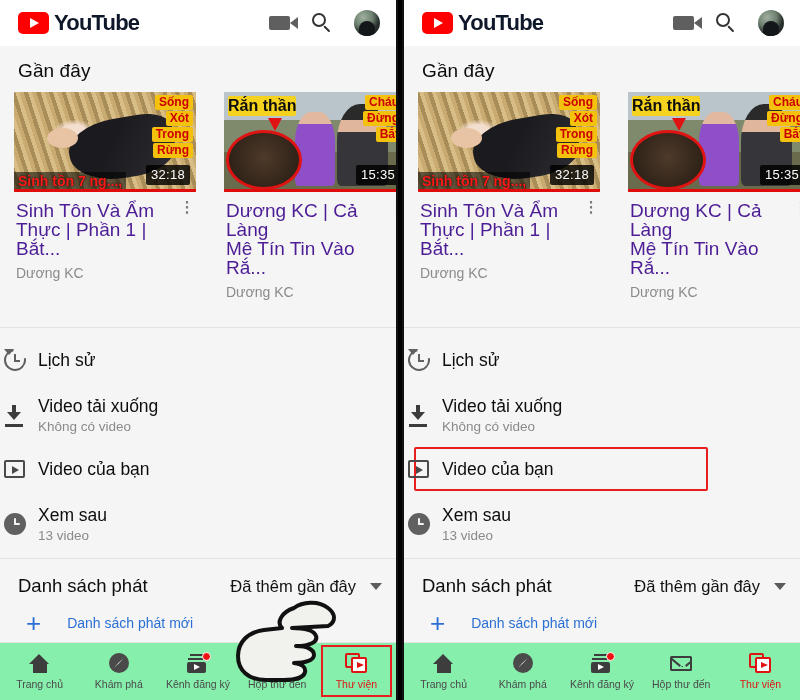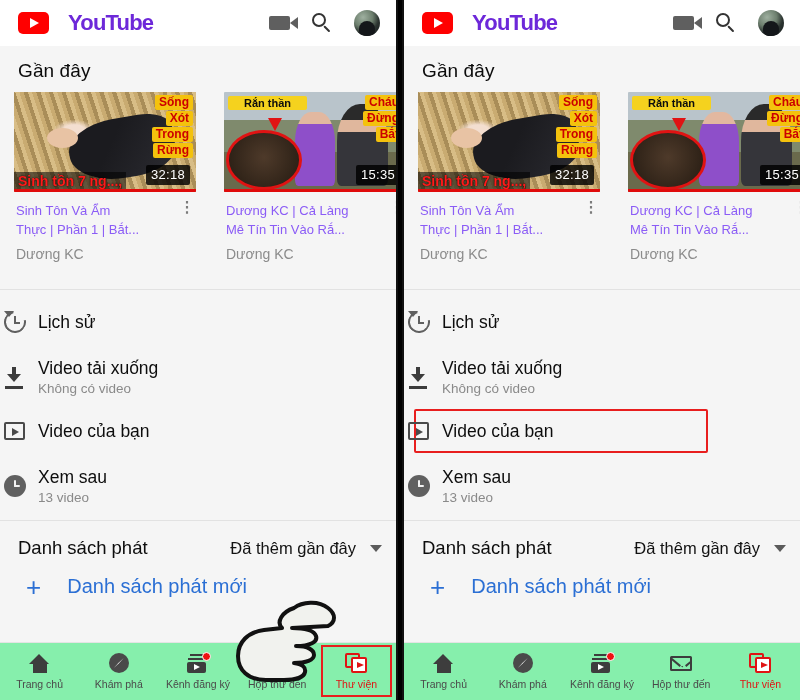--- a/index.html
+++ b/index.html
@@ -46,23 +46,22 @@
     width: 0; height: 0;
     border-left: 9px solid #fff;
     border-top: 5.5px solid transparent;
     border-bottom: 5.5px solid transparent;
     margin-left: 2px;
   }
   .yt-word {
     font-size: 22px;
     font-weight: bold;
     letter-spacing: -0.8px;
-    color: #6d28d9;
+    color: #0f172a;
     font-family: "Liberation Sans", sans-serif;
-    margin-left: 14px;
   }
   .hdr-spacer { flex: 1; }
   .hdr-icons { display: flex; align-items: center; gap: 22px; }
   .icon-cam {
     position: relative;
     width: 21px; height: 14px;
     background: #5f5f5f;
     border-radius: 2px;
   }
   .icon-cam::after {
@@ -140,23 +139,23 @@
     font-size: 13px;
     padding: 2px 5px 3px;
     border-radius: 2px;
     letter-spacing: .3px;
   }
   .thumb .tl-tag {
     position: absolute;
     left: 4px; top: 4px;
     background: #f5d21e;
     color: #0d0d0d;
-    font-size: 11px;
+    font-size: 16px;
     font-weight: bold;
-    padding: 1px 16px;
+    padding: 1px 0;
     border-radius: 2px;
     white-space: nowrap;
   }
   .thumb .tr-stack {
     position: absolute;
     right: 3px; top: 3px;
     display: flex;
     flex-direction: column;
     gap: 1px;
     align-items: flex-end;
@@ -240,22 +239,22 @@
     border-right: 7px solid transparent;
     border-top: 13px solid #e01313;
   }
 
   .meta {
     display: flex;
     padding: 9px 0 0 2px;
   }
   .meta-text { flex: 1; min-width: 0; }
   .v-title {
-    font-size: 13px;
-    color: #8b5cf6;
+    font-size: 19px;
+    color: #4c1d95;
     line-height: 19px;
     white-space: pre-line;
   }
   .v-chan {
     font-size: 14px;
     color: #8b8b8b;
     margin-top: 7px;
   }
   .kebab {
     width: 18px;
@@ -370,21 +369,21 @@
     display: flex; align-items: center;
     padding: 4px 18px 20px 26px;
     gap: 26px;
   }
   .plus {
     color: #2b6fd4;
     font-size: 26px;
     line-height: 20px;
     font-weight: 300;
   }
-  .pl-new-lbl { color: #2b6fd4; font-size: 20px; }
+  .pl-new-lbl { color: #2b6fd4; font-size: 14px; }
 
   
   .bottom-nav {
     position: absolute;
     left: 0; right: 0; bottom: 0;
     height: 58px;
     background: #86efac;
     border-top: 1px solid #e4e4e4;
     display: flex;
     align-items: center;

